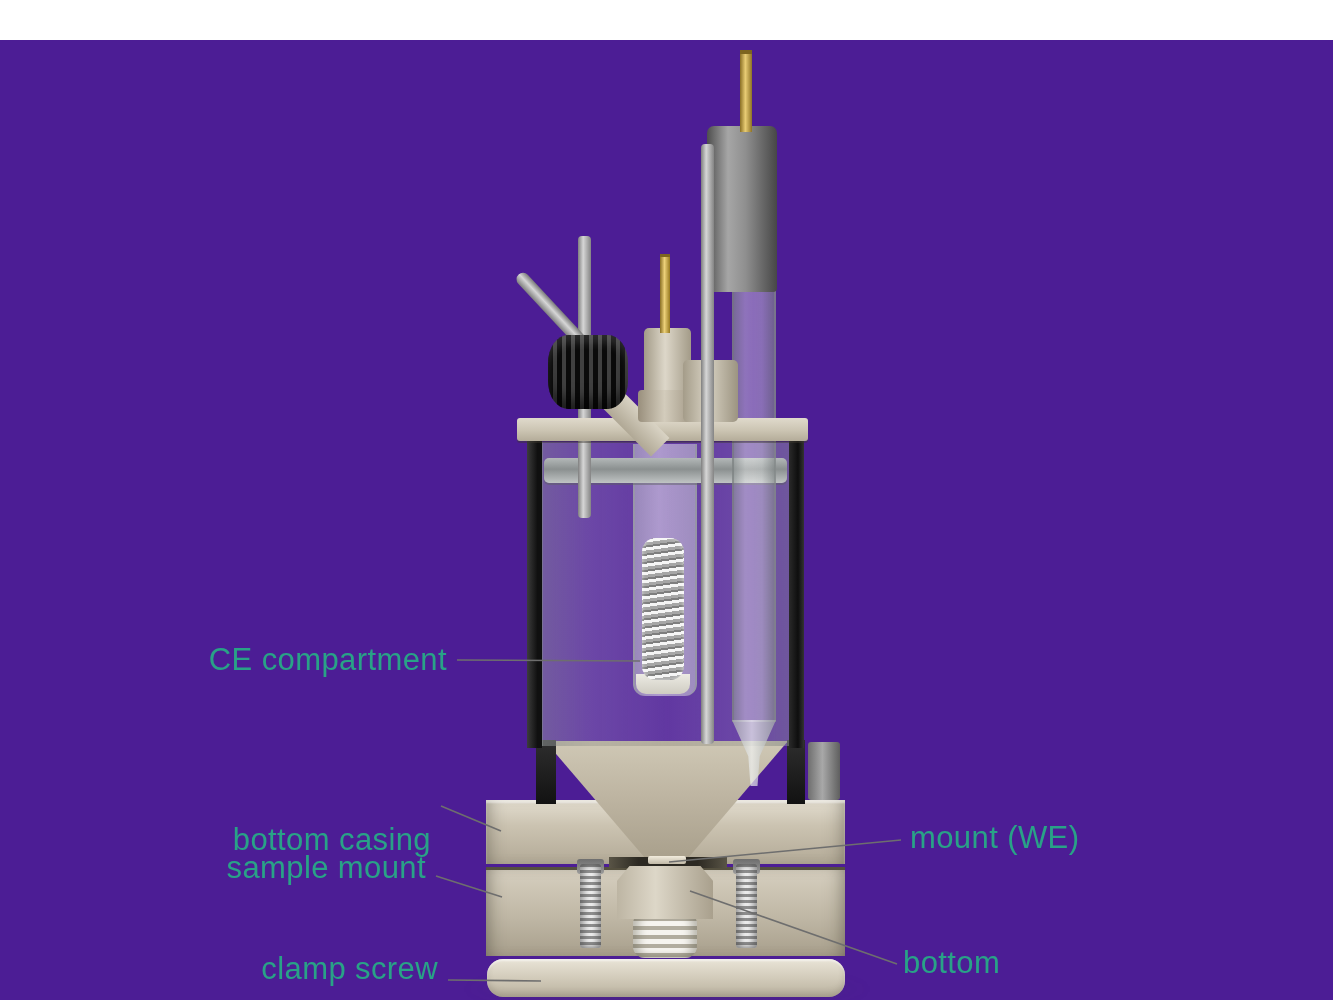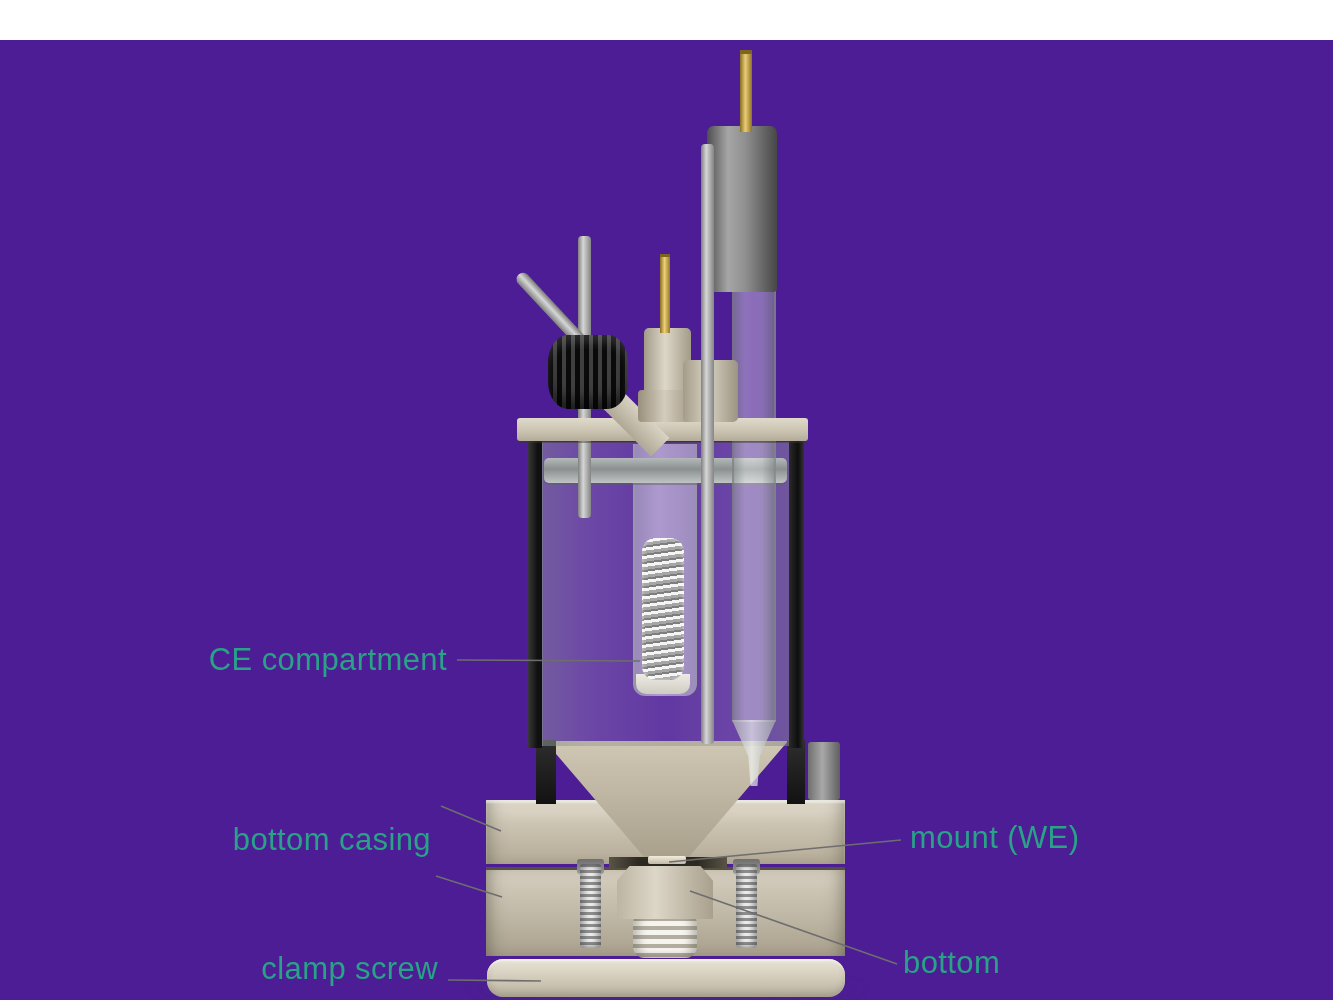--- a/index.html
+++ b/index.html
@@ -164,17 +164,18 @@
     <line x1="457" y1="620" x2="640" y2="621" stroke="#6e6e6e"></line>
     <line x1="441" y1="766" x2="501" y2="791" stroke="#6e6e6e"></line>
     <line x1="436" y1="836" x2="502" y2="857" stroke="#6e6e6e"></line>
     <line x1="448" y1="940" x2="541" y2="941" stroke="#6e6e6e"></line>
     <line x1="901" y1="800" x2="669" y2="822" stroke="#6e6e6e"></line>
     <line x1="897" y1="924" x2="690" y2="851" stroke="#6e6e6e"></line>
   </svg>
 
   <div class="lbl r" id="lblCE">CE compartment</div>
   <div class="lbl r" id="lblCasing">bottom casing</div>
+  <div class="lbl r" id="lblMount">sample mount</div>
   <div class="lbl r" id="lblClamp">clamp screw</div>
   <div class="lbl" id="lblSample">mount (WE)</div>
   <div class="lbl" id="lblPiston">bottom</div>
 
 </div>
 
 </body></html>

